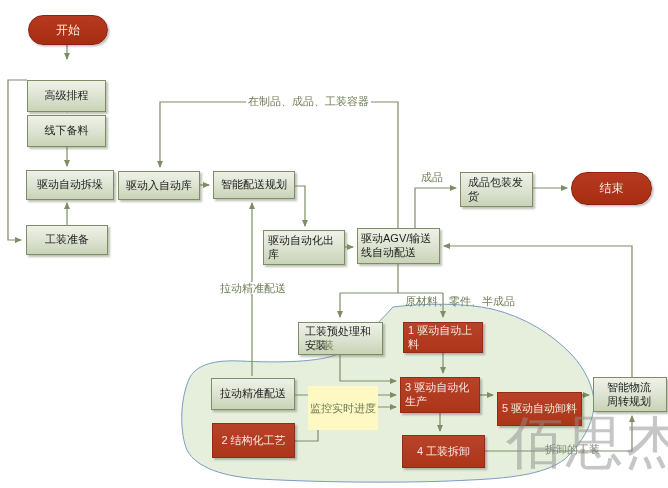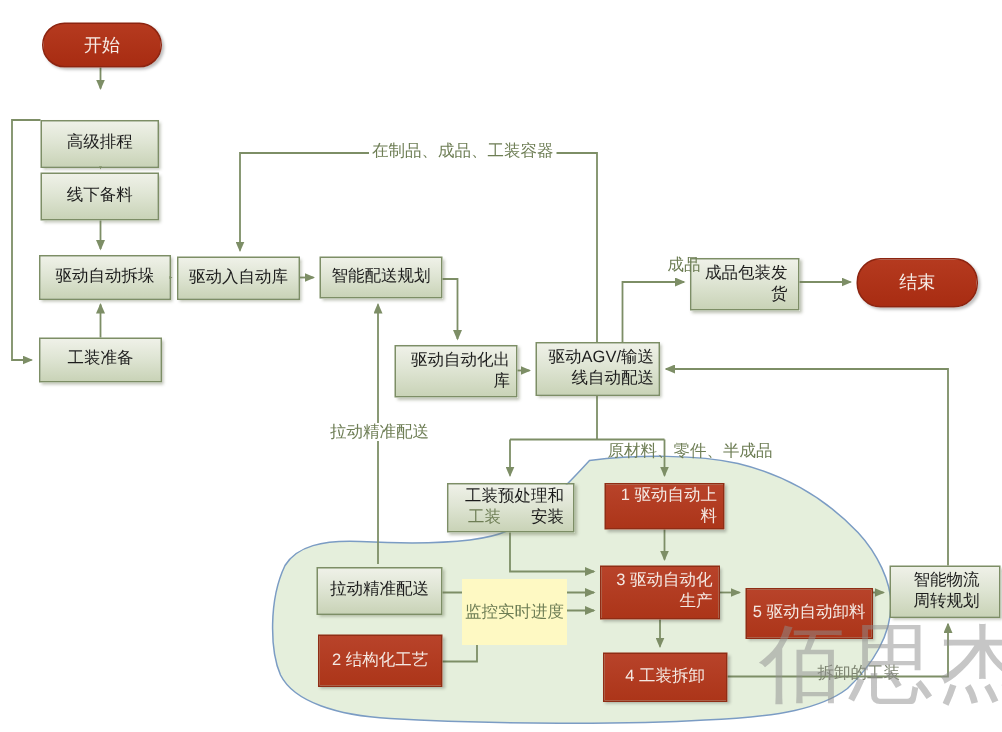--- a/index.html
+++ b/index.html
@@ -1,20 +1,20 @@
 <!DOCTYPE html>
 <html><head>
 <meta charset="utf-8">
 <style>
   html,body{margin:0;padding:0;background:#fff;}
   .canvas{position:relative;width:668px;height:488px;background:#ffffff;overflow:hidden;
           font-family:"Liberation Sans","DejaVu Sans",sans-serif;}
   .canvas svg{position:absolute;left:0;top:0;z-index:1;}
   .node{position:absolute;z-index:2;display:flex;align-items:center;justify-content:center;
-        text-align:right;font-size:11px;line-height:1.25;box-sizing:border-box;}
+        text-align:left;font-size:11px;line-height:1.25;box-sizing:border-box;}
   .gbox{background:linear-gradient(180deg,#eff1e8 0%,#dfe5d4 45%,#c9d3b7 100%);
         border:1px solid #7d8e66;color:#1c1c1c;
         box-shadow:1.5px 1.5px 2px rgba(110,120,90,.45);}
   .rbox{background:linear-gradient(180deg,#b8432a 0%,#ac3519 100%);
         border:1px solid #8f2d15;color:#f4e9e3;
         box-shadow:1.5px 1.5px 2px rgba(0,0,0,.25);}
   .pill{background:linear-gradient(180deg,#b53a1f 0%,#a82c12 100%);
         border:1px solid #8c2410;color:#f6ece6;font-size:12px;
         box-shadow:1.5px 1.5px 2px rgba(0,0,0,.25);}
   .lbl{position:absolute;z-index:3;font-size:11px;color:#6e7e55;white-space:nowrap;line-height:1.1;}
@@ -88,21 +88,21 @@
   <div class="node gbox" style="left:211px;top:378px;width:84px;height:32px;">拉动精准配送</div>
   <div class="node gbox" style="left:593px;top:377px;width:74px;height:35px;padding:0 13px;">智能物流周转规划</div>
 
   <div class="node rbox" style="left:403px;top:322px;width:80px;height:31px;padding:0 4px;">1 驱动自动上料</div>
   <div class="node rbox" style="left:400px;top:377px;width:80px;height:36px;padding:0 4px;">3 驱动自动化生产</div>
   <div class="node rbox" style="left:497px;top:392px;width:85px;height:34px;padding:0 3px;">5 驱动自动卸料</div>
   <div class="node rbox" style="left:212px;top:423px;width:83px;height:35px;">2 结构化工艺</div>
   <div class="node rbox" style="left:402px;top:435px;width:83px;height:33px;">4 工装拆卸</div>
 
   <div class="lbl bg" style="left:246px;top:95px;">在制品、成品、工装容器</div>
-  <div class="lbl" style="left:421px;top:171px;margin-left:24px;">成品</div>
+  <div class="lbl" style="left:421px;top:171px;">成品</div>
   <div class="lbl bg" style="left:218px;top:282px;">拉动精准配送</div>
   <div class="lbl" style="left:312px;top:295px;margin-top:44px;">工装</div>
   <div class="lbl" style="left:393px;top:295px;margin-left:12px;">原材料、零件、半成品</div>
   <div class="lbl bg2" style="left:308px;top:386px;">监控实时进度</div>
   <div class="lbl" style="left:545px;top:443px;color:#7d8471;">拆卸的工装</div>
 
   <div class="watermark">佰思杰</div>
 
 </div>
 

